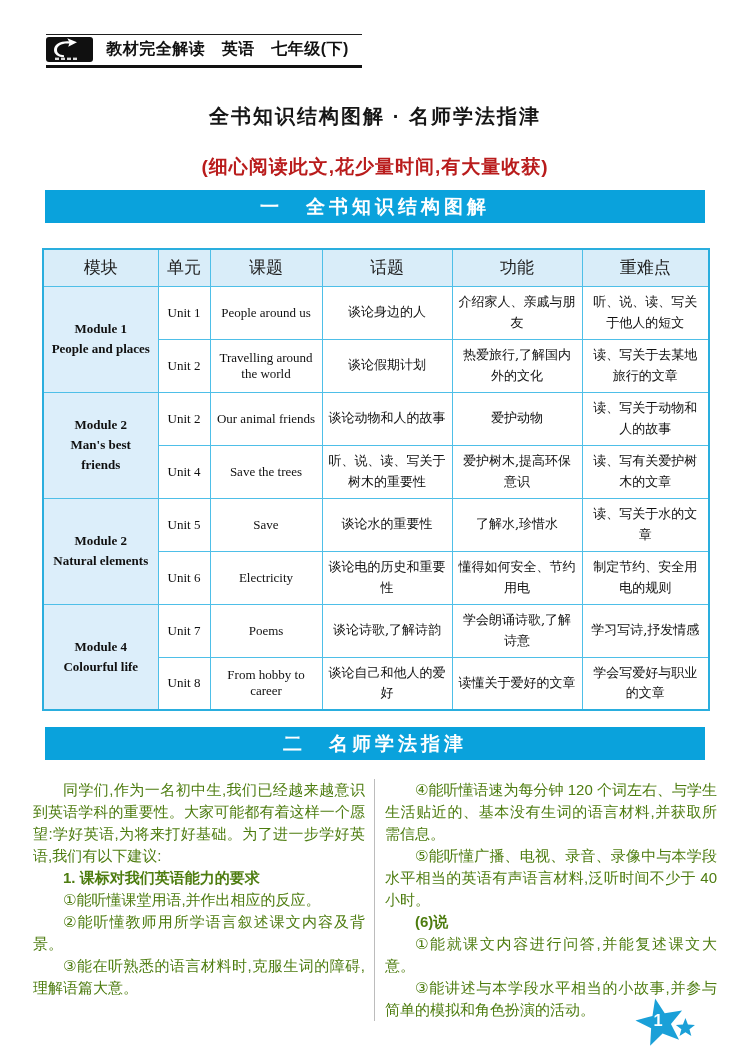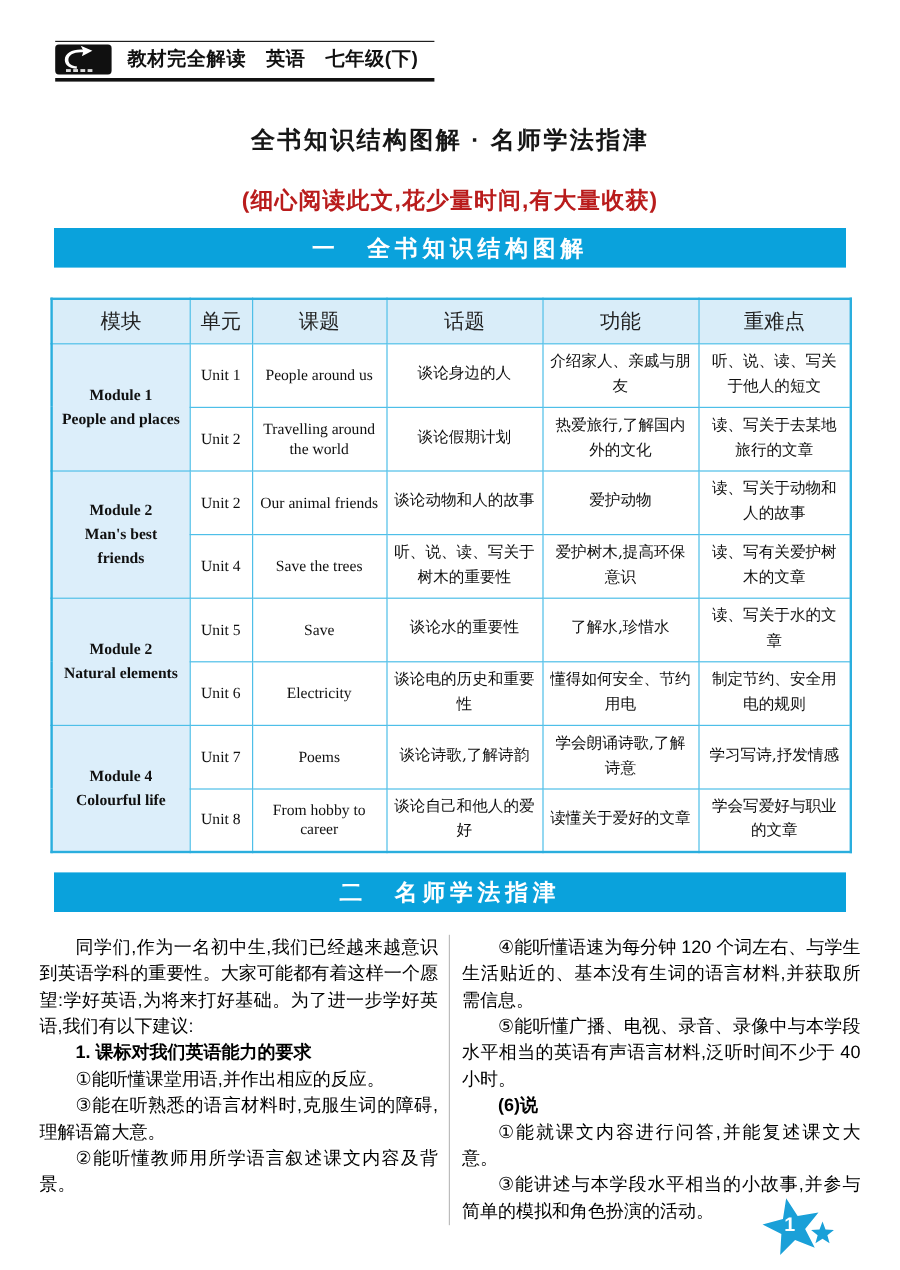--- a/index.html
+++ b/index.html
@@ -61,21 +61,21 @@
   .cell-cn { font-family:"DejaVu Serif","Liberation Serif",serif; font-size:13px; line-height:1.55; }
   .long { text-align:justify; }
 
   
   .guide { position:absolute; top:779px; left:33px; width:685px; display:flex; }
   .gcol { width:342px; box-sizing:border-box; min-height:224px; }
   .gcol-left  { padding-right:9px; border-right:1px solid #bcbcbc; }
   .gcol-right { padding-left:10px; }
   .gcol p {
     margin:0; font-size:15px; line-height:22px; text-align:justify;
-    text-indent:2em; color:#000000;
+    text-indent:2em; color:#4d7c0f;
   }
   .g-bold { font-weight:bold; }
   .g-blue { color:#1b9fdb; font-weight:bold; }
 
   
   .page-star { position:absolute; right:40px; bottom:8px; width:80px; height:54px; }
   .page-star text {
     font-family:"Liberation Sans",sans-serif; font-size:17px; font-weight:bold; fill:#ffffff;
   }
 </style>
@@ -197,22 +197,22 @@
       </tbody>
   </table>
 
   <div class="banner banner-2">二　名师学法指津</div>
 
   <div class="guide">
     <div class="gcol gcol-left">
         <p class="g-body">同学们,作为一名初中生,我们已经越来越意识到英语学科的重要性。大家可能都有着这样一个愿望:学好英语,为将来打好基础。为了进一步学好英语,我们有以下建议:</p>
         <p class="g-bold">1. 课标对我们英语能力的要求</p>
         <p class="g-body">①能听懂课堂用语,并作出相应的反应。</p>
+        <p class="g-body">②能听懂教师用所学语言叙述课文内容及背景。</p>
         <p class="g-body">③能在听熟悉的语言材料时,克服生词的障碍,理解语篇大意。</p>
-        <p class="g-body">②能听懂教师用所学语言叙述课文内容及背景。</p>
       </div>
     <div class="gcol gcol-right">
         <p class="g-body">④能听懂语速为每分钟 120 个词左右、与学生生活贴近的、基本没有生词的语言材料,并获取所需信息。</p>
         <p class="g-body">⑤能听懂广播、电视、录音、录像中与本学段水平相当的英语有声语言材料,泛听时间不少于 40 小时。</p>
         <p class="g-blue">(6)说</p>
         <p class="g-body">①能就课文内容进行问答,并能复述课文大意。</p>
         <p class="g-body">③能讲述与本学段水平相当的小故事,并参与简单的模拟和角色扮演的活动。</p>
       </div>
   </div>
 

